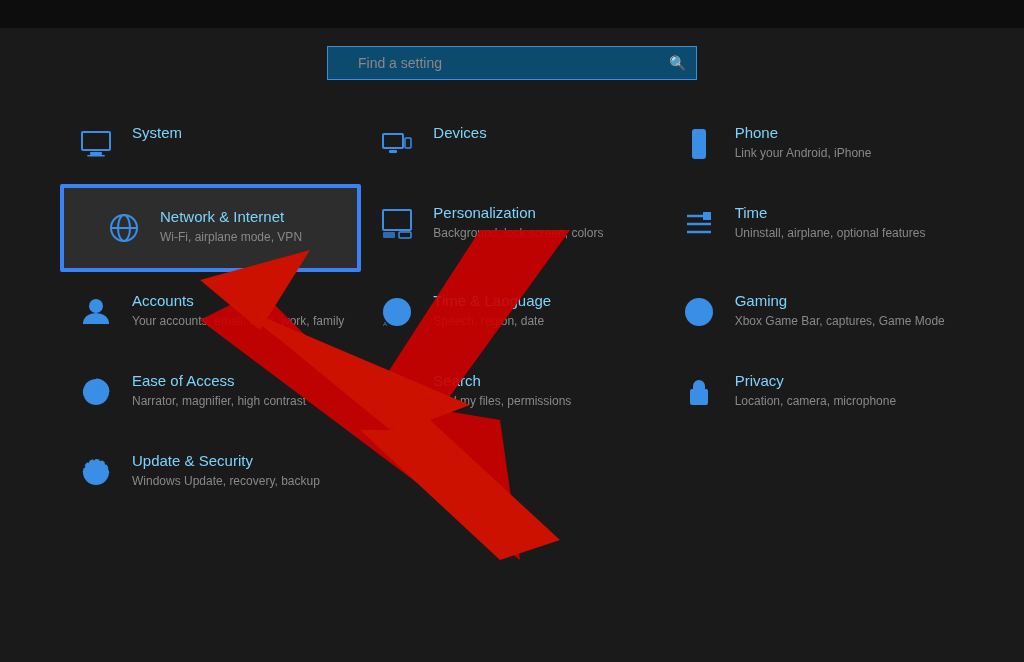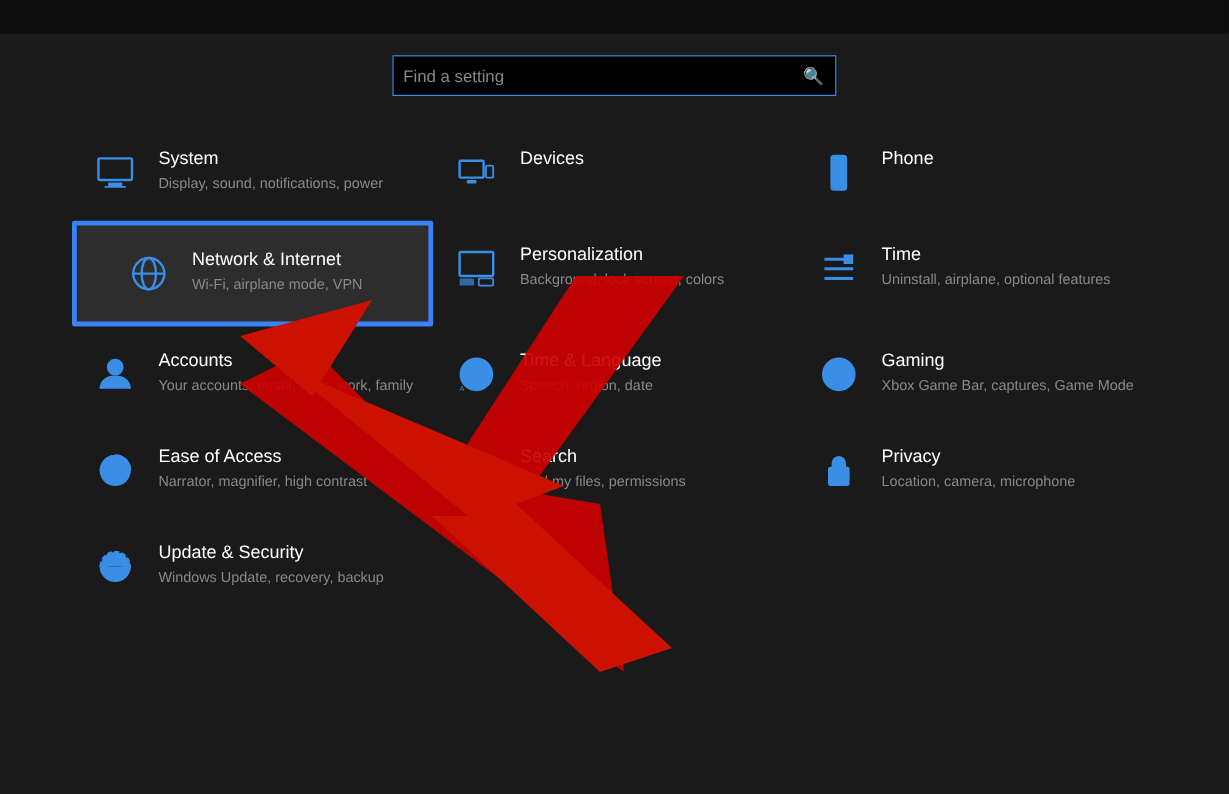--- a/index.html
+++ b/index.html
@@ -26,25 +26,25 @@
       padding: 18px 0 24px 0;
     }
 
     .search-box {
       position: relative;
       width: 370px;
     }
 
     .search-box input {
       width: 100%;
-      background-color: #000000;
+      background-color: #0c4a6e;
       border: 1.5px solid #3a8ee6;
       color: #aaaaaa;
       font-size: 14px;
-      padding: 8px 36px 8px 8px;
+      padding: 8px 36px 8px 30px;
       outline: none;
     }
 
     .search-box input::placeholder {
       color: #888888;
     }
 
     .search-icon-btn {
       position: absolute;
       right: 10px;
@@ -96,21 +96,21 @@
       fill: #3a8ee6;
     }
 
     .setting-text {
       flex: 1;
     }
 
     .setting-title {
       font-size: 15px;
       font-weight: 400;
-      color: #ffffff;
+      color: #7dd3fc;
       margin-bottom: 4px;
     }
 
     .setting-desc {
       font-size: 12px;
       color: #888888;
       line-height: 1.4;
     }
 
     
@@ -139,21 +139,20 @@
 <div class="setting-item">
       <div class="setting-icon">
         <svg viewBox="0 0 32 32" fill="#3a8ee6" xmlns="http://www.w3.org/2000/svg">
           <rect x="2" y="4" width="28" height="18" rx="1" fill="none" stroke="#3a8ee6" stroke-width="2"></rect>
           <rect x="10" y="24" width="12" height="3" rx="1"></rect>
           <rect x="7" y="27" width="18" height="1.5" rx="1"></rect>
         </svg>
       </div>
       <div class="setting-text">
         <div class="setting-title">System</div>
-        <div class="setting-desc">Display, sound, notifications, power</div>
       </div>
     </div>
     <div class="setting-item">
       <div class="setting-icon">
         <svg viewBox="0 0 32 32" fill="#3a8ee6" xmlns="http://www.w3.org/2000/svg">
           <rect x="2" y="6" width="20" height="14" rx="1" fill="none" stroke="#3a8ee6" stroke-width="2"></rect>
           <rect x="24" y="10" width="6" height="10" rx="1" fill="none" stroke="#3a8ee6" stroke-width="1.5"></rect>
           <rect x="8" y="22" width="8" height="3" rx="1"></rect>
         </svg>
       </div>
@@ -163,20 +162,21 @@
     </div>
     <div class="setting-item">
       <div class="setting-icon">
         <svg viewBox="0 0 32 32" fill="none" stroke="#3a8ee6" stroke-width="2" xmlns="http://www.w3.org/2000/svg">
           <rect x="10" y="2" width="12" height="28" rx="2"></rect>
           <circle cx="16" cy="26" r="1" fill="#3a8ee6"></circle>
         </svg>
       </div>
       <div class="setting-text">
         <div class="setting-title">Phone</div>
+        <div class="setting-desc">Link your Android, iPhone</div>
       </div>
     </div>
     <div class="setting-item active">
       <div class="setting-icon">
         <svg viewBox="0 0 32 32" fill="#3a8ee6" xmlns="http://www.w3.org/2000/svg">
           <circle cx="16" cy="16" r="13" fill="none" stroke="#3a8ee6" stroke-width="2"></circle>
           <ellipse cx="16" cy="16" rx="6" ry="13" fill="none" stroke="#3a8ee6" stroke-width="2"></ellipse>
           <line x1="3" y1="16" x2="29" y2="16" stroke="#3a8ee6" stroke-width="2"></line>
         </svg>
       </div>

